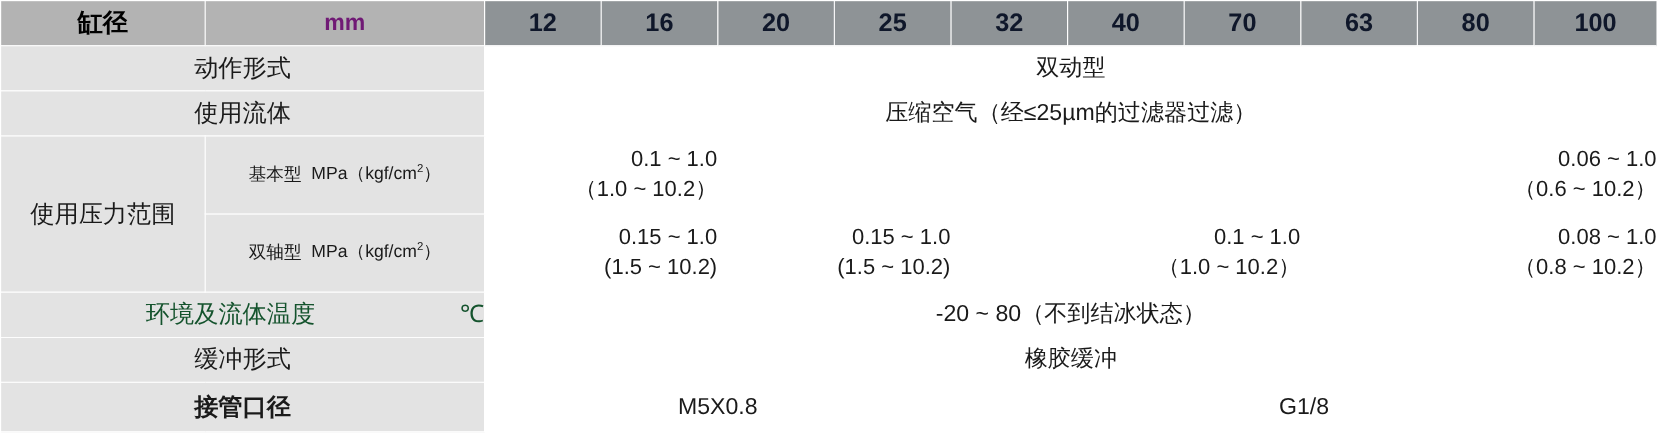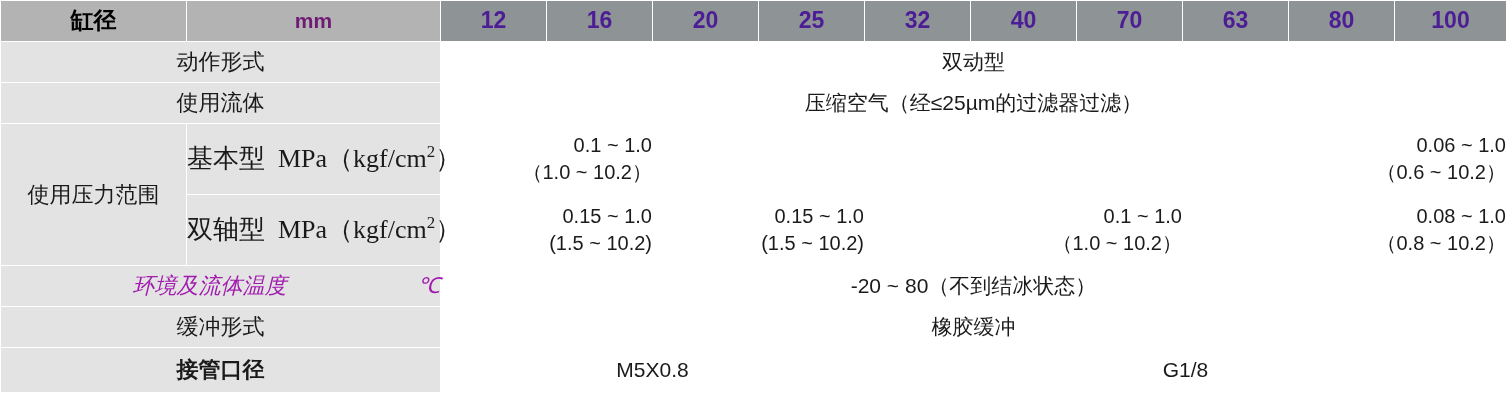--- a/index.html
+++ b/index.html
@@ -41,54 +41,52 @@
   .hdr-unit {
     background: #b3b3b3;
     color: #701a75;
     font-weight: bold;
     font-size: 21px;
     text-align: right;
     padding-right: 14px;
   }
   .hdr-num {
     background: #8e9396;
-    color: #4c1d95;
+    color: #0f172a;
     font-weight: bold;
     font-size: 23px;
     height: 40px;
   }
   
   .rowlabel {
     background: #e3e3e3;
     text-align: left;
     padding-left: 14px;
     font-size: 22px;
     color: #1a1a1a;
   }
   .rowlabel-unit {
     background: #e3e3e3;
     text-align: left;
     padding-left: 14px;
     padding-right: 14px;
     font-size: 22px;
-    color: #a21caf;
+    color: #14532d;
     position: relative;
-    font-style: italic;
   }
   .rowlabel-unit .unit {
     float: right;
   }
   .sublabel {
     background: #e3e3e3;
     text-align: left;
     padding-left: 12px;
-    font-size: 26px;
+    font-size: 16px;
     color: #1a1a1a;
     white-space: nowrap;
-    font-family: Liberation Serif, serif;
   }
   .val {
     background: #ffffff;
     font-size: 21px;
     color: #1a1a1a;
     margin-left: 16px;
   }
   .val.two-line {
     font-size: 20px;
   }

